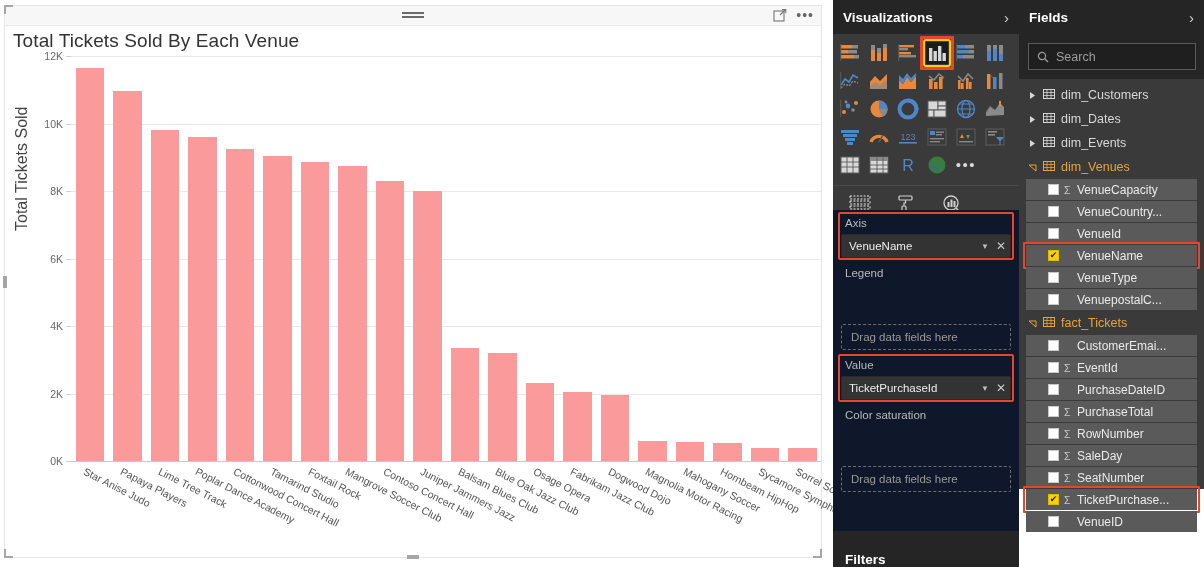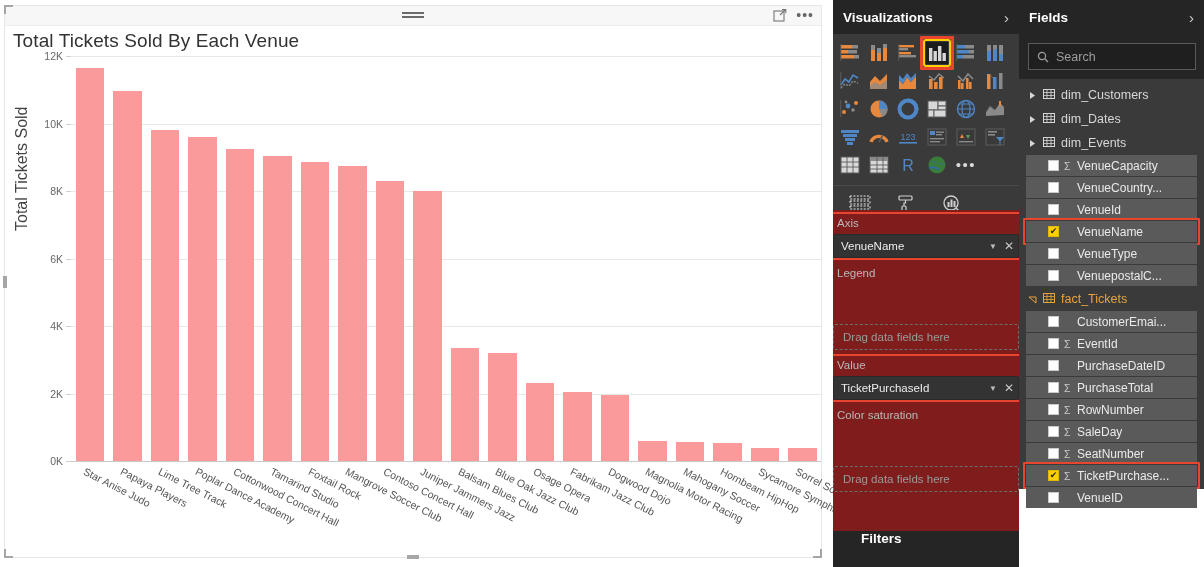--- a/index.html
+++ b/index.html
@@ -103,21 +103,21 @@
   }
   .dots { color:#d8d8d8; font-size:15px; letter-spacing:1.5px; line-height:24px; }
 
   .viz-tabs {
     display:flex; gap: 20px; padding: 6px 14px 0 14px;
     border-top: 1px solid #4a4a4a;
   }
   .viz-tab { width: 26px; height: 24px; position: relative; display:flex; align-items:center; justify-content:center; }
   .viz-tab .uline { position:absolute; bottom:-2px; left:1px; right:1px; height:3px; background:#ffd000; }
 
-  .wells { position:absolute; left:0; right:0; top:210px; bottom:36px; background:#7f1d1d; padding: 0 0; overflow:hidden; }
+  .wells { position:absolute; left:0; right:0; top:210px; bottom:36px; background:#0f172a; padding: 0 8px; overflow:hidden; }
   .well-group { position: relative; margin-bottom: 2px; }
   .well-label { color:#b9b9b9; font-size:11.5px; padding: 7px 4px 5px 4px; }
   .well-filled {
     background:#333333; border:1px solid #2a2a2a; height:24px; border-radius:2px;
     display:flex; align-items:center; padding: 0 4px 0 7px;
     color:#ededed; font-size:11.5px;
   }
   .well-filled .fname { flex:1; white-space:nowrap; overflow:hidden; }
   .well-filled .caret { color:#bdbdbd; font-size:8px; margin-right:7px; }
   .well-filled .xbtn { color:#c9c9c9; font-size:12px; }
@@ -126,21 +126,21 @@
     display:flex; align-items:center; padding-left:9px;
     color:#9a9a9a; font-size:11.5px;margin-top:40px;
   }
   .red-outline {
     position:absolute; border:2.5px solid #e8442e; border-radius:2px;
     pointer-events:none;
   }
 
   .filters-bar {
     position:absolute; left:0; right:0; bottom:0; height:36px;
-    background:#252525; display:flex; align-items:flex-start; padding-left:28px;
+    background:#252525; display:flex; align-items:flex-end; padding-left:12px;
   }
   .filters-bar span { color:#ffffff; font-size:13.5px; font-weight:bold; }
 
   
   .fields-pane { width: 185px; height: 489px; background: #3a3a3a; position: relative; }
   .fields-header {
     height: 34px; background:#252525; display:flex; align-items:center;
     padding: 0 10px; justify-content: space-between;
   }
   .search-wrap { padding: 9px 8px 9px 9px; background:#252525; }
@@ -637,20 +637,32 @@
             <svg width="9" height="9" viewBox="0 0 9 9">
               <polygon points="2,1 7,4.5 2,8" fill="#d7d7d7"></polygon>
             </svg>
           </span>
           <span><svg width="12" height="10" viewBox="0 0 12 10">
               <rect x="0.5" y="0.5" width="11" height="9" fill="none" stroke="#d7d7d7"></rect>
               <path d="M0.5 3.5 H11.5 M0.5 6.5 H11.5 M4 .5 V9.5 M8 .5 V9.5" stroke="#d7d7d7" stroke-width=".8"></path>
             </svg></span>
           <span>dim_Events</span>
         </div>
+        <div class="tree-table expanded">
+          <span class="tw">
+            <svg width="9" height="9" viewBox="0 0 9 9">
+              <polygon points="1,2 8,2 8,8" fill="none" stroke="#e8a33d" stroke-width="1"></polygon>
+            </svg>
+          </span>
+          <span><svg width="12" height="10" viewBox="0 0 12 10">
+              <rect x="0.5" y="0.5" width="11" height="9" fill="none" stroke="#e8a33d"></rect>
+              <path d="M0.5 3.5 H11.5 M0.5 6.5 H11.5 M4 .5 V9.5 M8 .5 V9.5" stroke="#e8a33d" stroke-width=".8"></path>
+            </svg></span>
+          <span>dim_Venues</span>
+        </div>
         <div class="field-row">
           <span class="cb"></span>
           <span class="sigma">Σ</span>
           <span class="fname2">VenueCapacity</span>
         </div>
         <div class="field-row">
           <span class="cb"></span>
           <span class="sigma"></span>
           <span class="fname2">VenueCountry...</span>
         </div>

